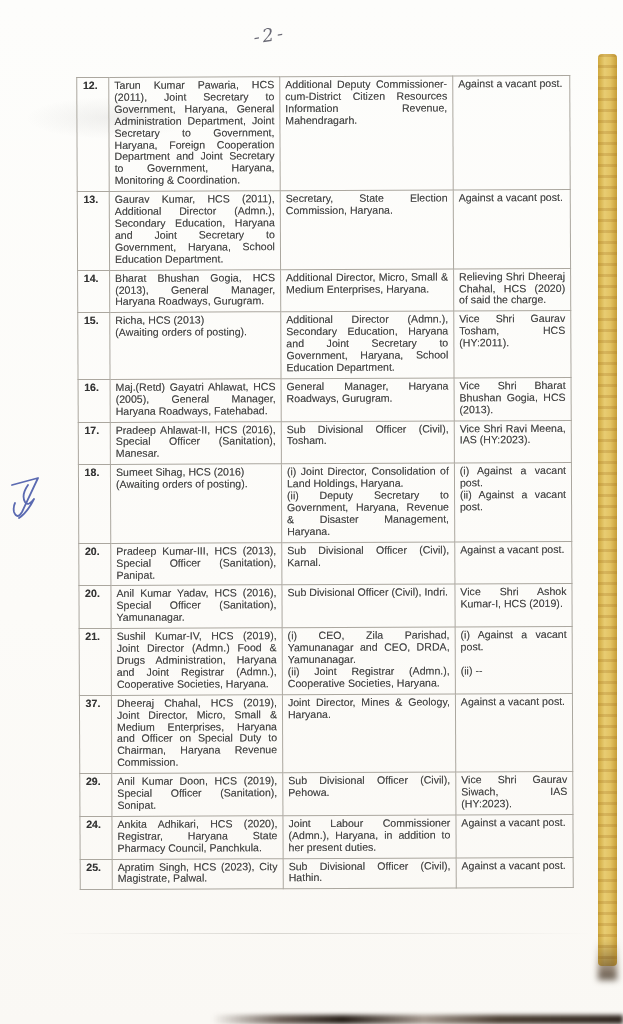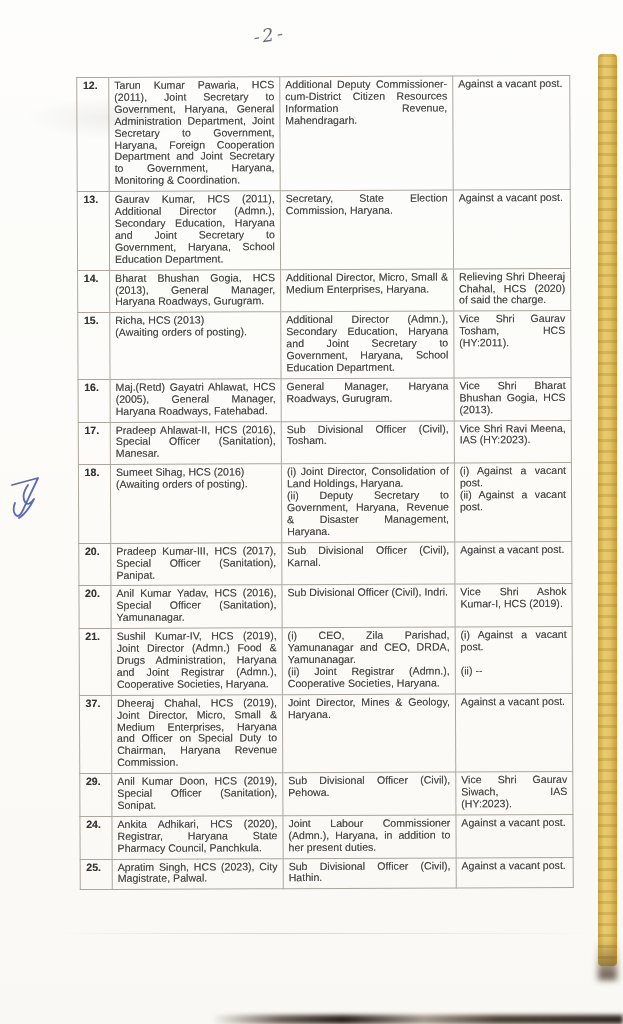--- a/index.html
+++ b/index.html
@@ -122,21 +122,21 @@
       <td class="c-officer prewrap">Sumeet Sihag, HCS (2016)
 (Awaiting orders of posting).</td>
       <td class="c-posting prewrap">(i) Joint Director, Consolidation of Land Holdings, Haryana.
 (ii) Deputy Secretary to Government, Haryana, Revenue &amp; Disaster Management, Haryana.</td>
       <td class="c-remarks prewrap">(i) Against a vacant post.
 (ii) Against a vacant post.</td>
     </tr>
 
     <tr>
       <td class="c-sno">20.</td>
-      <td class="c-officer prewrap">Pradeep Kumar-III, HCS (2017), Special Officer (Sanitation), Panipat.</td>
+      <td class="c-officer prewrap">Pradeep Kumar-III, HCS (2013), Special Officer (Sanitation), Panipat.</td>
       <td class="c-posting prewrap">Sub Divisional Officer (Civil), Karnal.</td>
       <td class="c-remarks prewrap">Against a vacant post.</td>
     </tr>
 
     <tr>
       <td class="c-sno">20.</td>
       <td class="c-officer prewrap">Anil Kumar Yadav, HCS (2016), Special Officer (Sanitation), Yamunanagar.</td>
       <td class="c-posting prewrap">Sub Divisional Officer (Civil), Indri.</td>
       <td class="c-remarks prewrap">Vice Shri Ashok Kumar-I, HCS (2019).</td>
     </tr>

